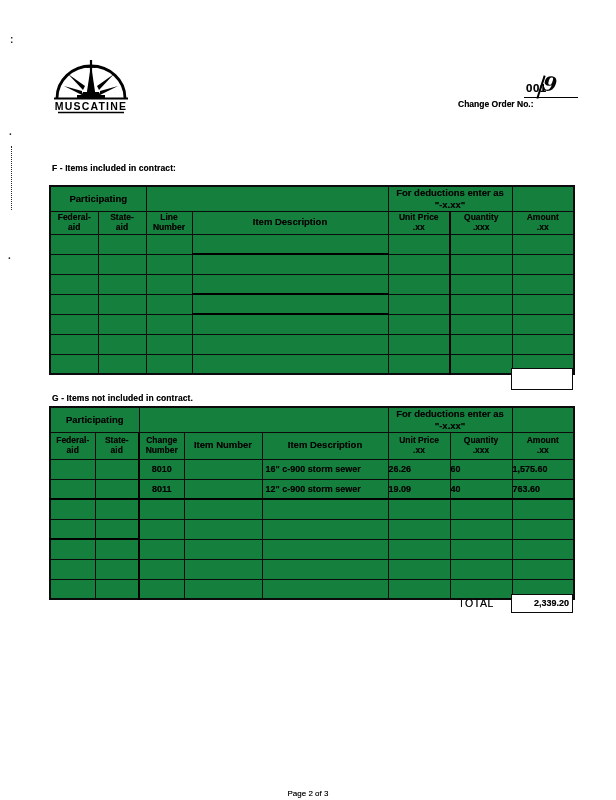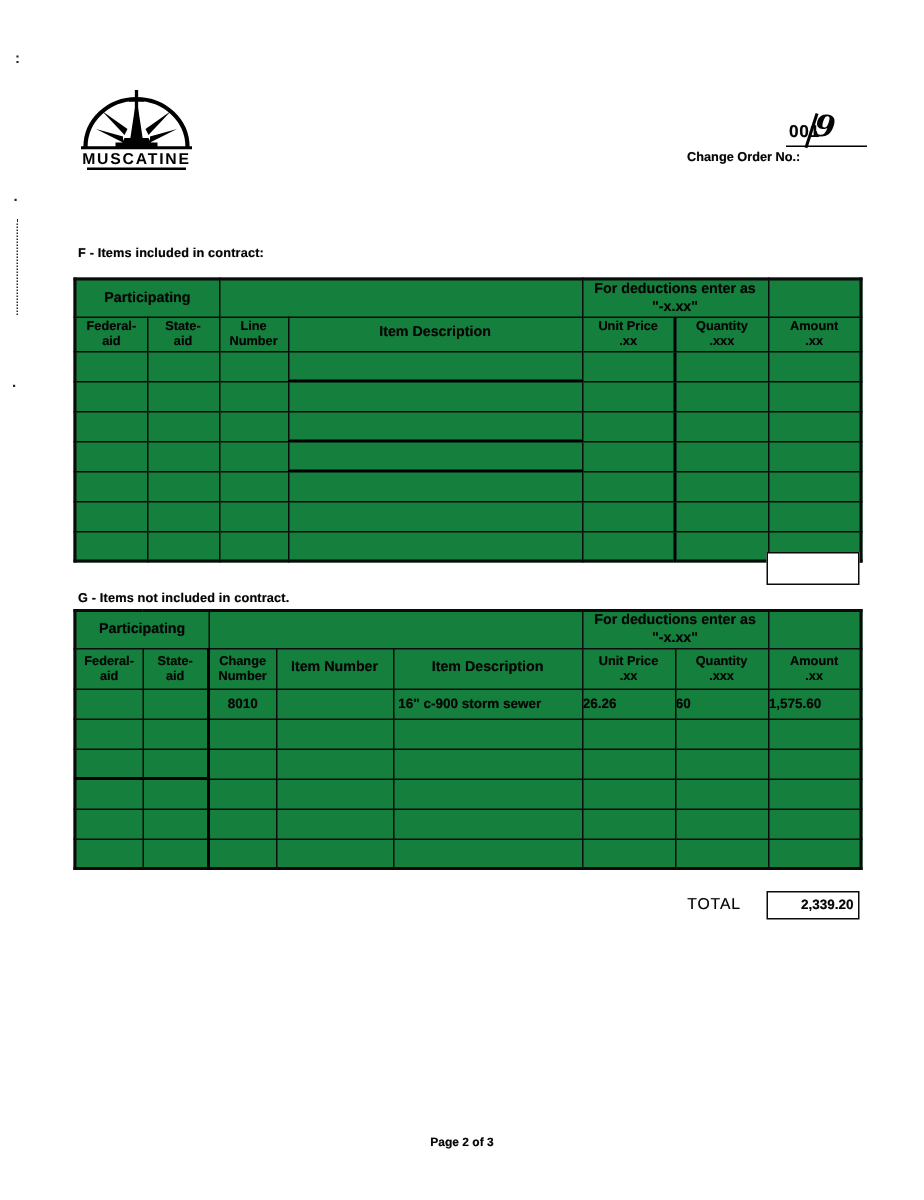--- a/index.html
+++ b/index.html
@@ -65,21 +65,21 @@
   .hb { border-bottom:2.2px solid #000 !important; }
   tr.thickb td { border-bottom:2px solid #000; }
 
   
   .sub-box { position:absolute; left:511px; top:368px; width:62px; height:22px; border:1.5px solid #0b0b0b; background:#fff; }
   .total-label { position:absolute; left:404px; top:597px; width:90px; text-align:right; font-size:10.5px; font-weight:400; letter-spacing:0.6px; }
   .total-box { position:absolute; left:511px; top:594px; width:62px; height:19px; border:1.7px solid #0b0b0b; background:#fff;
                font-size:9px; font-weight:700; text-align:right; line-height:16px; padding-right:3px; }
 
   
-  .footer { position:absolute; left:258px; top:757px; width:100px; text-align:center; font-size:8px; font-weight:700; }
+  .footer { position:absolute; left:258px; top:789px; width:100px; text-align:center; font-size:8px; font-weight:400; }
 </style>
 </head>
 <body>
 
 <div class="page">
 
   <div class="artifact" style="left:10px; top:34px; font-size:10px;">:</div>
   <div class="artifact" style="left:9px; top:126px; font-size:10px;">.</div>
   <div class="dotline"></div>
   <div class="artifact" style="left:8px; top:250px; font-size:10px;">.</div>
@@ -291,20 +291,30 @@
       <tr>
         <td></td>
         <td></td>
         <td class="cnum">8010</td>
         <td></td>
         <td class="desc">16" c-900 storm sewer</td>
         <td class="val">26.26</td>
         <td class="val">60</td>
         <td class="val">1,575.60</td>
       </tr>
+      <tr class="thickb">
+        <td></td>
+        <td></td>
+        <td class="cnum">8011</td>
+        <td></td>
+        <td class="desc">12" c-900 storm sewer</td>
+        <td class="val">19.09</td>
+        <td class="val">40</td>
+        <td class="val">763.60</td>
+      </tr>
       <tr>
           <td></td>
           <td></td>
           <td></td>
           <td></td>
           <td></td>
           <td></td>
           <td></td>
           <td></td>
         </tr>

